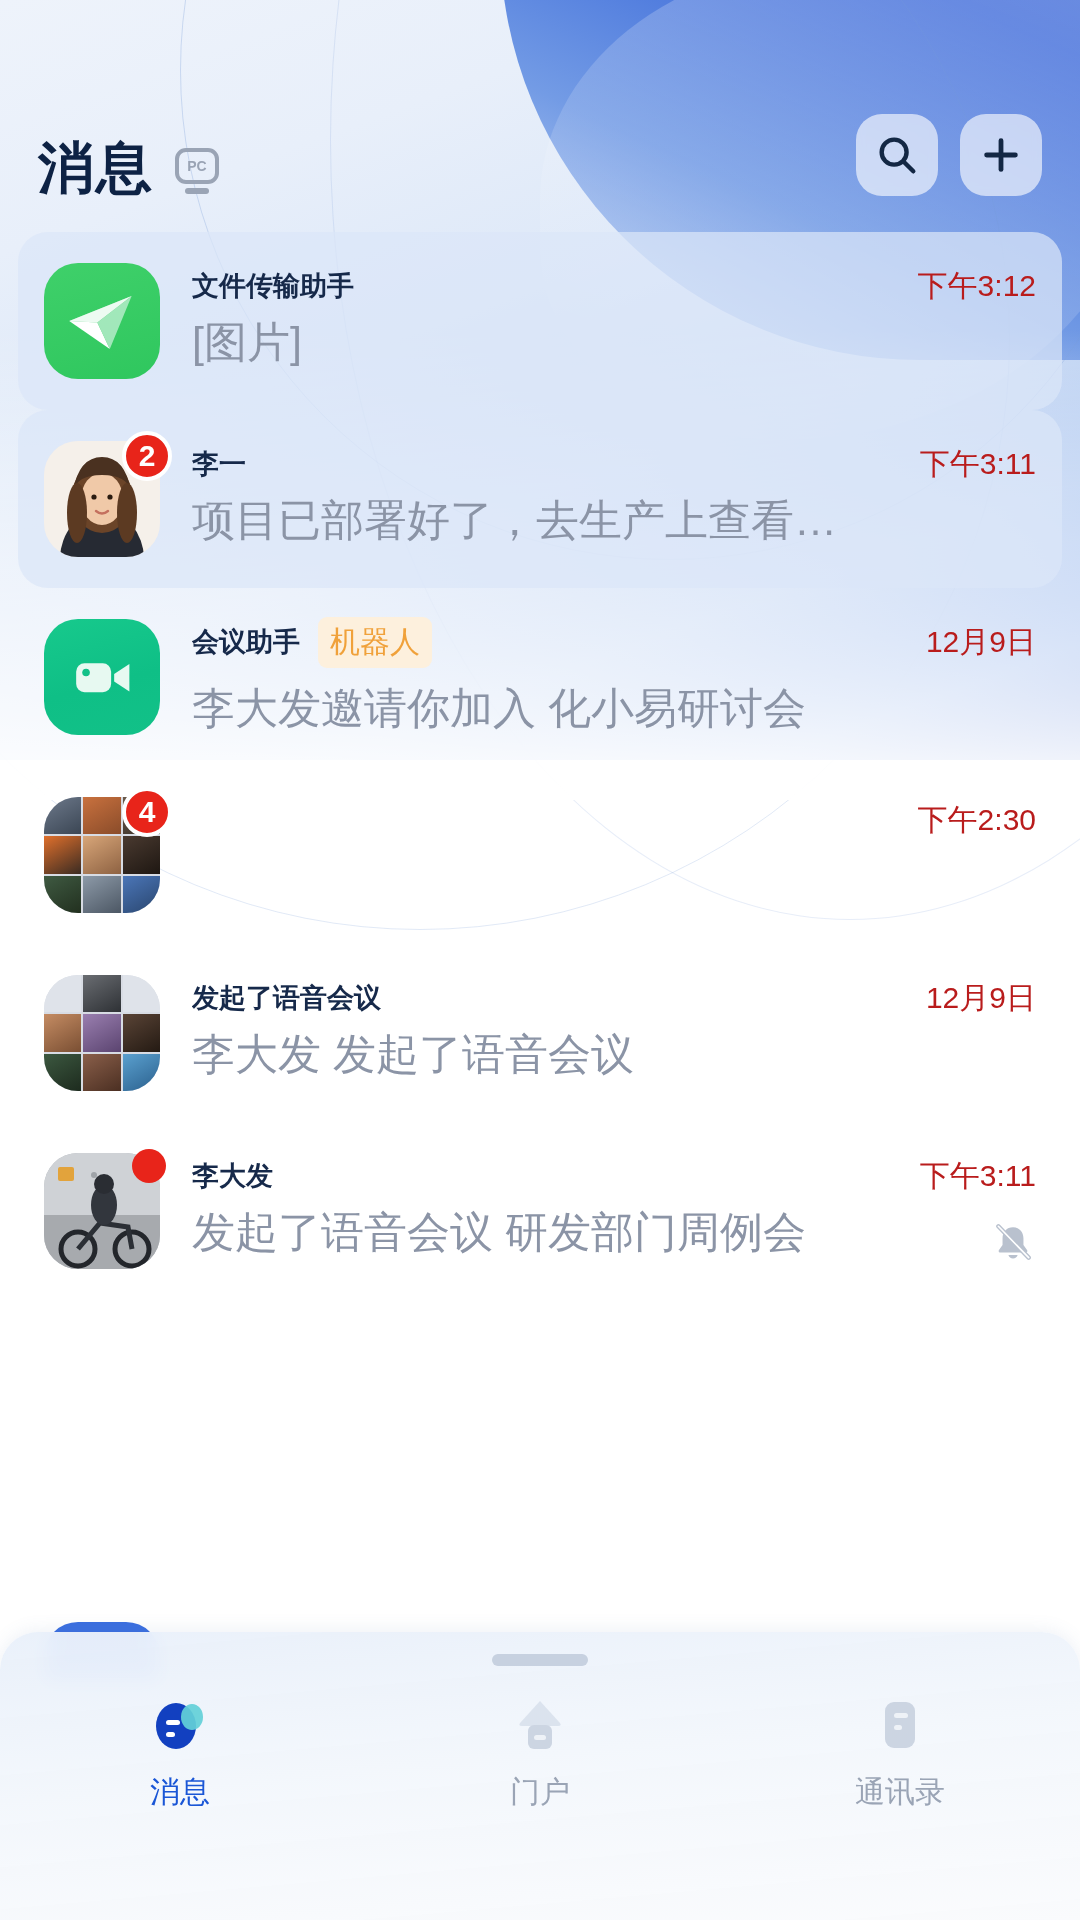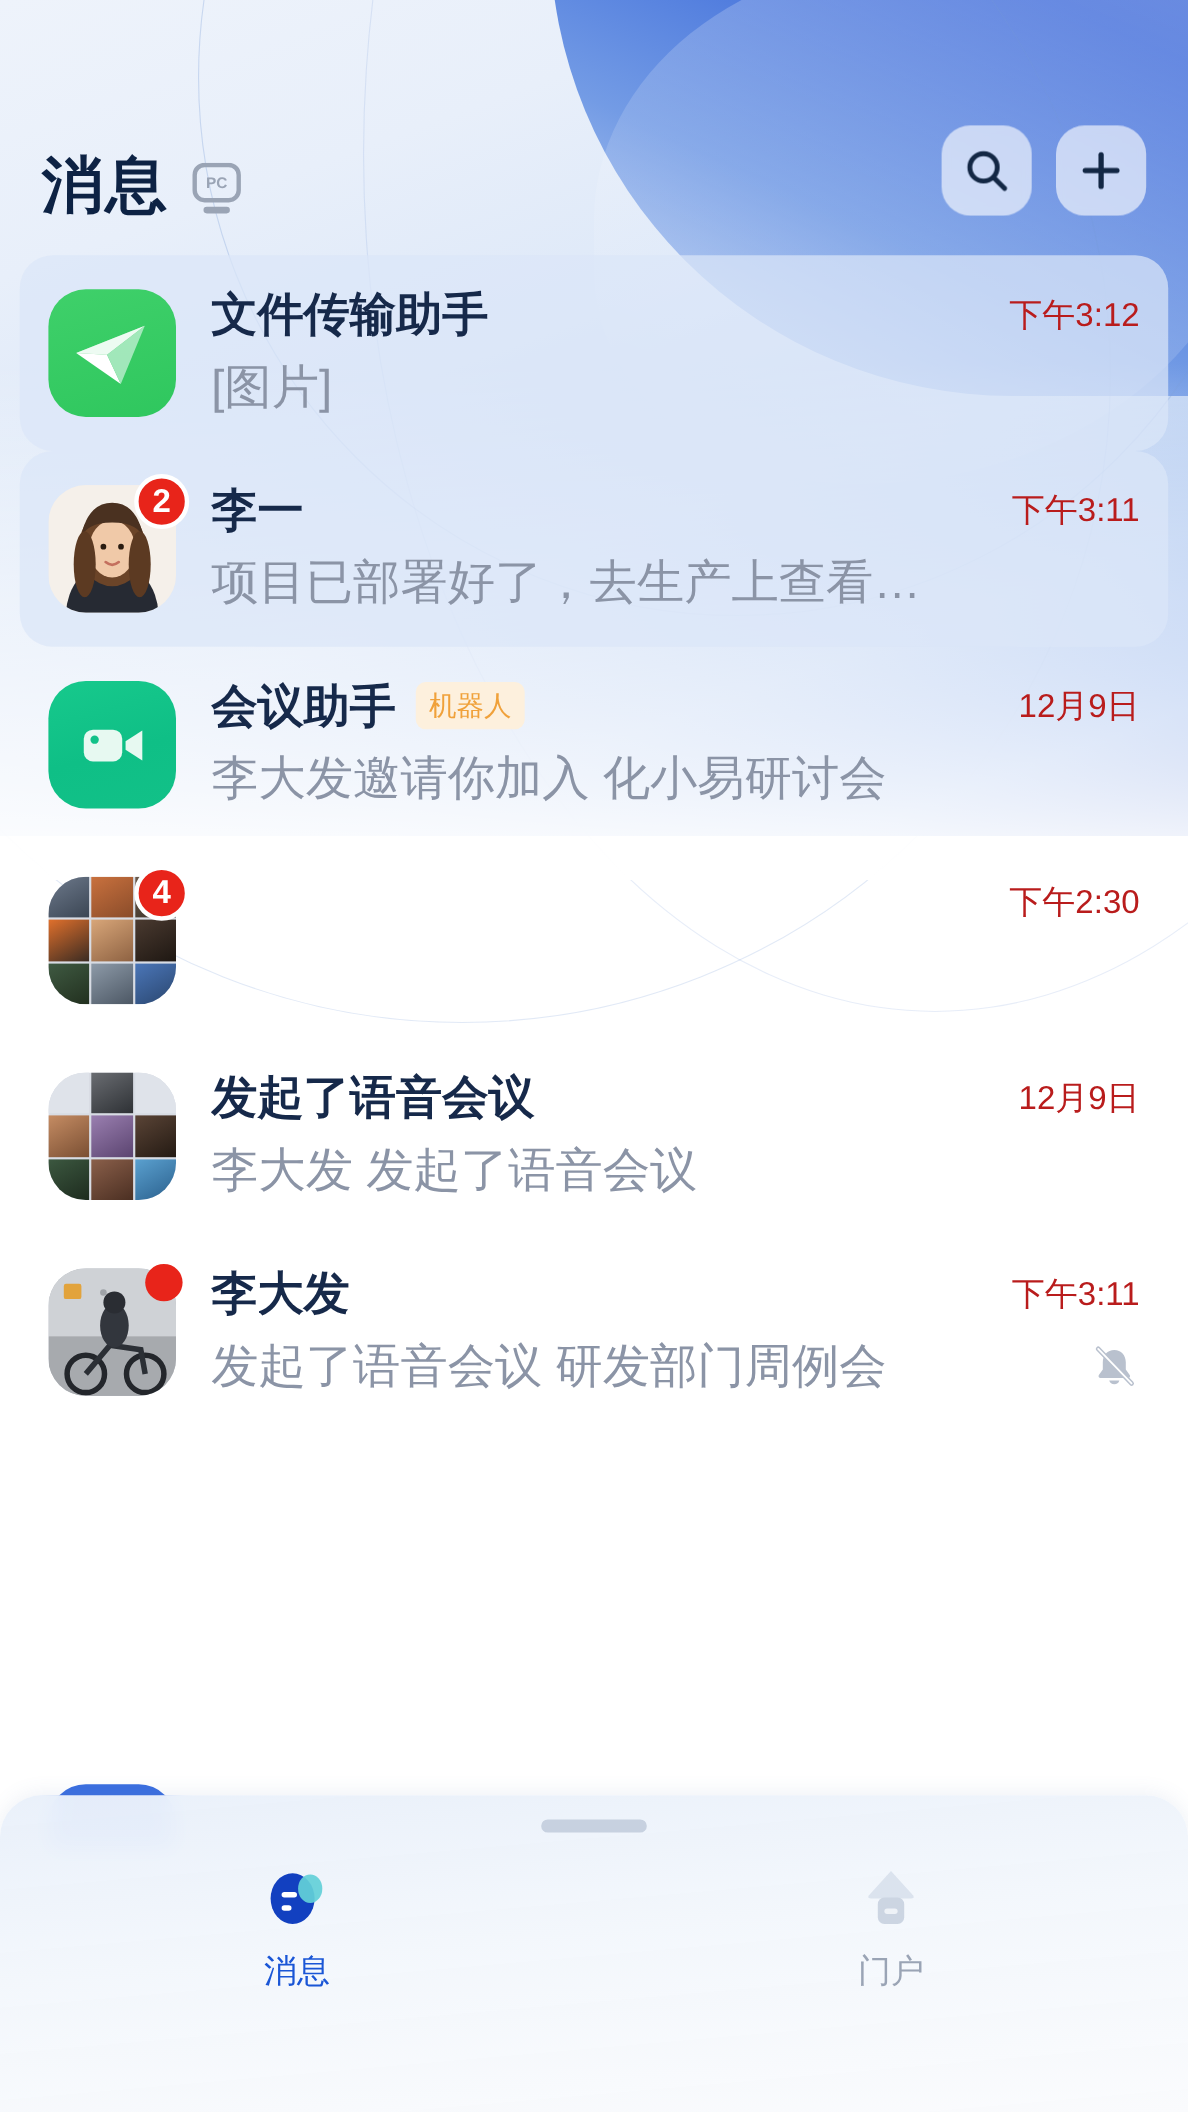--- a/index.html
+++ b/index.html
@@ -101,25 +101,25 @@
     border-radius: 25px; background: #e8241a; border: 4px solid #ffffff;
     color: #fff; font-size: 30px; font-weight: 600;
     display: flex; align-items: center; justify-content: center;
     line-height: 1;
   }
   .badge.dot { min-width: 34px; width: 34px; height: 34px; padding: 0; right: -6px; top: -4px; border-width: 0; }
 
   .chat-body { flex: 1; min-width: 0; margin-left: 32px; }
   .chat-line1 { display: flex; align-items: center; gap: 18px; }
   .chat-name {
-    font-size: 42px; font-weight: 700; color: #16294a; line-height: 1.2;
+    font-size: 27px; font-weight: 700; color: #16294a; line-height: 1.2;
     white-space: nowrap; overflow: hidden; text-overflow: ellipsis;
   }
   .bot-tag {
-    font-size: 25px; color: #f0a13a; background: #fdf0dd;
+    font-size: 30px; color: #f0a13a; background: #fdf0dd;
     padding: 5px 12px; border-radius: 9px; font-weight: 500;
     white-space: nowrap;
   }
   .chat-preview {
     margin-top: 12px; font-size: 43px; color: #8b94a6;
     white-space: nowrap; overflow: hidden; text-overflow: ellipsis;
     max-width: 660px;
   }
   .mention { color: #e8241a; }
 
@@ -393,15 +393,25 @@
         <svg viewBox="0 0 66 66" width="66" height="66">
           <path d="M33 9 L53 31 q2 3 -2 3 H15 q-4 0 -2 -3 Z" fill="#dbe3ee"></path>
           <rect x="21" y="33" width="24" height="24" rx="6" fill="#ccd5e2"></rect>
           <rect x="27" y="43" width="12" height="5" rx="2.5" fill="#eef2f7"></rect>
         </svg>
       </span>
       <span class="tab-label">门户</span>
     </div>
 
 
+    <div class="tab">
+      <span class="tab-icon">
+        <svg viewBox="0 0 66 66" width="66" height="66">
+          <rect x="18" y="10" width="30" height="46" rx="9" fill="#ccd5e2"></rect>
+          <rect x="27" y="21" width="14" height="5" rx="2.5" fill="#eef2f7"></rect>
+          <rect x="27" y="33" width="8" height="5" rx="2.5" fill="#eef2f7"></rect>
+        </svg>
+      </span>
+      <span class="tab-label">通讯录</span>
+    </div>
 
   </div>
 </div>
 
 </body></html>

